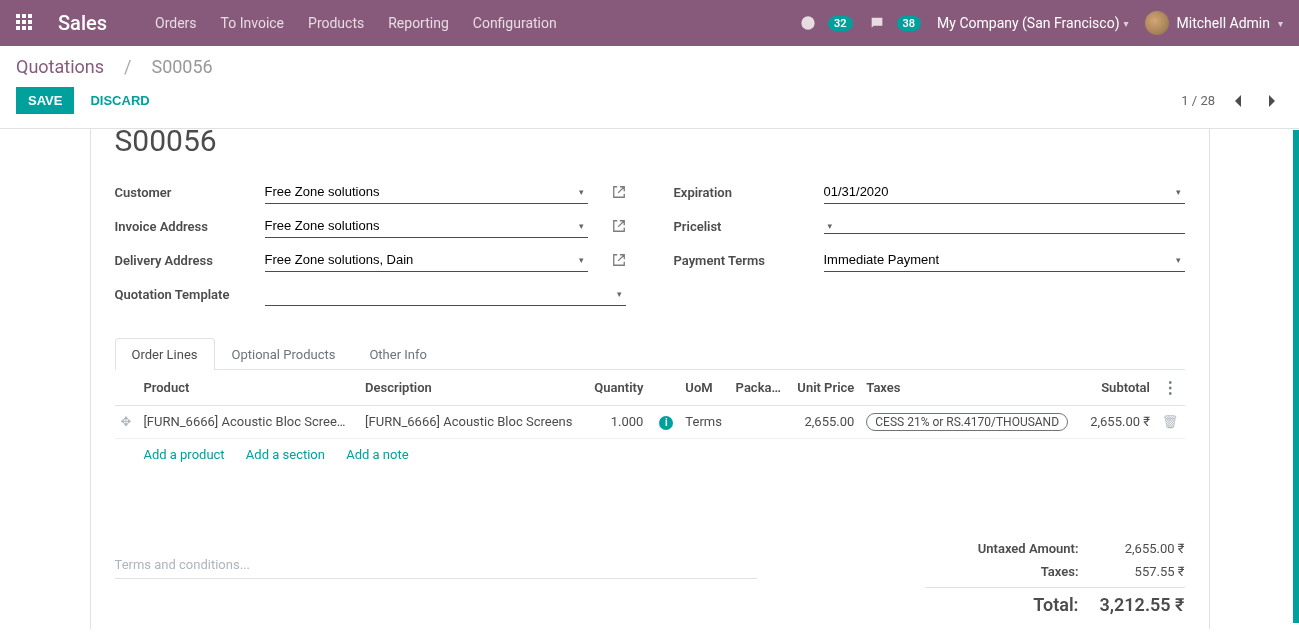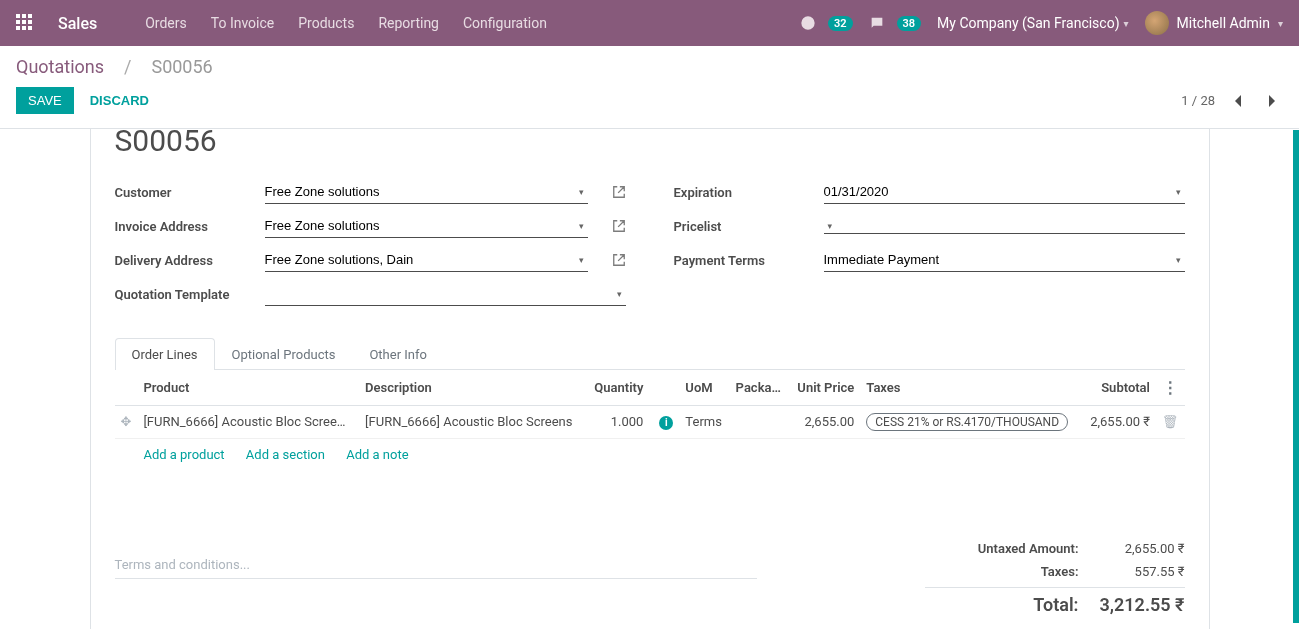--- a/index.html
+++ b/index.html
@@ -2,40 +2,40 @@
 <html><head>
 <meta charset="utf-8">
 <style>
   * { box-sizing: border-box; margin: 0; padding: 0; }
   body { font-family: -apple-system, BlinkMacSystemFont, "Segoe UI", Roboto, "Helvetica Neue", Arial, sans-serif; font-size: 13px; color: #4c4c4c; background: #fff; }
 
   
   .topnav { background: #875a7b; color: #fff; height: 46px; display: flex; align-items: center; padding: 0 16px; }
   .apps-icon { width: 18px; height: 18px; display: grid; grid-template-columns: repeat(3,4px); grid-template-rows: repeat(3,4px); gap: 2px; margin-right: 24px; cursor: pointer; }
   .apps-icon span { background: #fff; width:4px; height:4px; }
-  .brand { font-size: 16px; font-weight: 500; margin-right: 48px; }
+  .brand { font-size: 20px; font-weight: 500; margin-right: 48px; }
   .nav-items { display: flex; gap: 24px; }
   .nav-items a { color: #e8dce3; text-decoration: none; font-size: 14px; cursor:pointer; }
   .nav-right { margin-left: auto; display: flex; align-items: center; gap: 16px; }
   .badge-item { display: flex; align-items: center; gap: 12px; cursor:pointer; }
   .badge-icon { width:16px; height:16px; fill:#e8dce3; }
   .badge { background: #00a09d; color:#fff; font-size:11px; padding: 1px 6px; border-radius: 8px; font-weight:600;}
   .company-select { color:#fff; font-size:14px; cursor:pointer; display:flex; align-items:center; gap:4px;}
   .user-block { display:flex; align-items:center; gap:8px; cursor:pointer; color:#fff; font-size:14px;}
   .avatar { width:24px; height:24px; border-radius:50%; background: radial-gradient(circle at 40% 40%, #d4a574, #8b6f47); display:inline-block; }
   .caret { font-size:10px; opacity:0.7; }
 
   
   .control-bar { padding: 10px 16px 6px; }
   .breadcrumb { font-size: 18px; display:flex; align-items:center; gap:20px;}
   .breadcrumb a { color: #875a7b; text-decoration:none; cursor:pointer;}
   .breadcrumb .sep { color:#aaa; }
   .breadcrumb .current { color:#999; }
   .actions-row { display:flex; align-items:center; margin-top:10px; }
-  .btn-save { background:#00a09d; color:#fff; border:none; padding:6px 12px; font-size:13px; font-weight:400; cursor:pointer; margin-right:16px;}
+  .btn-save { background:#00a09d; color:#fff; border:none; padding:6px 12px; font-size:13px; font-weight:700; cursor:pointer; margin-right:16px;}
   .btn-discard { color:#00a09d; background:none; border:none; font-size:13px; font-weight:600; cursor:pointer; }
   .pager { margin-left:auto; display:flex; align-items:center; gap:12px; color:#666; font-size:13px;}
   .pager-arrow { width:22px; height:22px; display:flex; align-items:center; justify-content:center; cursor:pointer; color:#4c4c4c;}
   .pager-arrow svg { width:10px; height:14px; fill:currentColor; }
 
   .divider { border-bottom:1px solid #dee2e6; margin-top:8px;}
 
   
   .sheet-wrapper { max-width: 1180px; margin: 0 auto; position:relative; }
   .sheet { background:#fff; border-left:1px solid #dee2e6; border-right:1px solid #dee2e6; padding: 0 24px 24px; margin: 0 30px; position:relative; min-height: 500px; overflow:hidden;}

